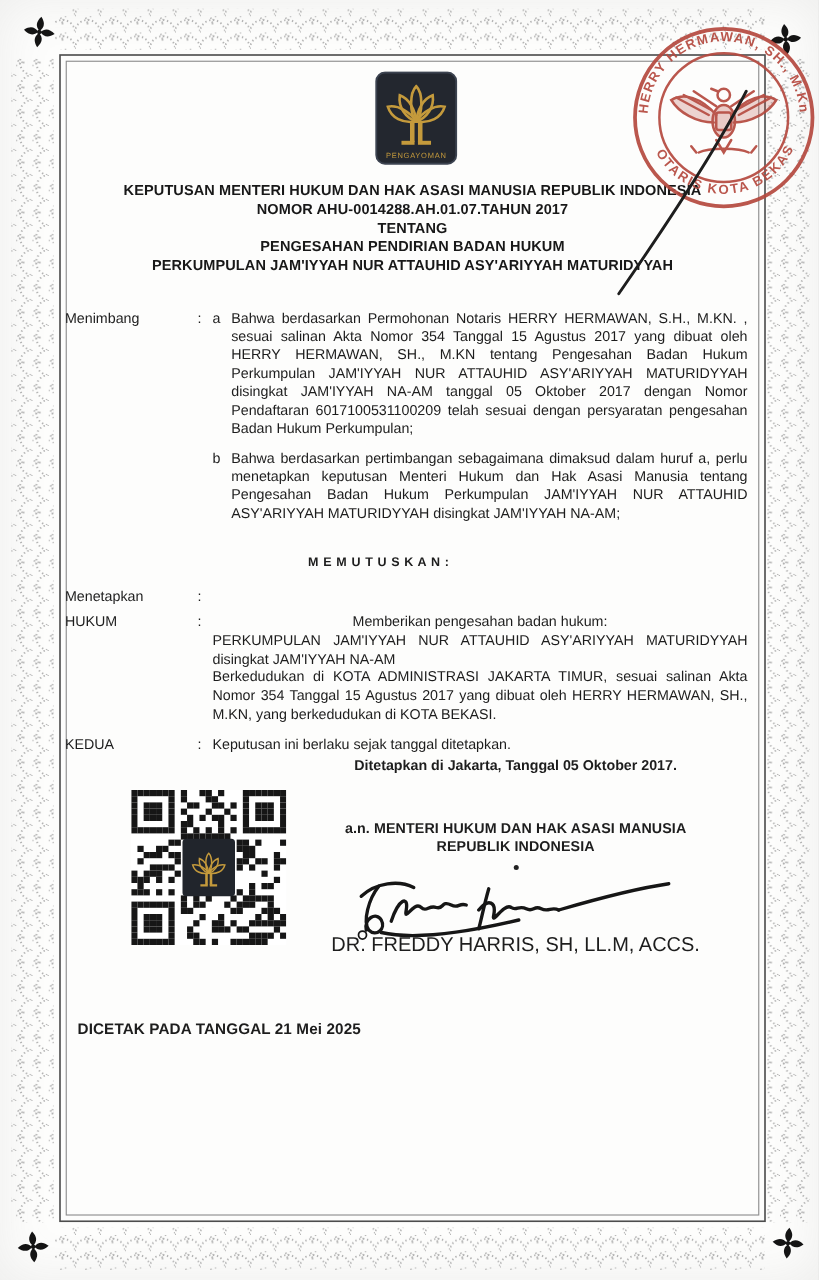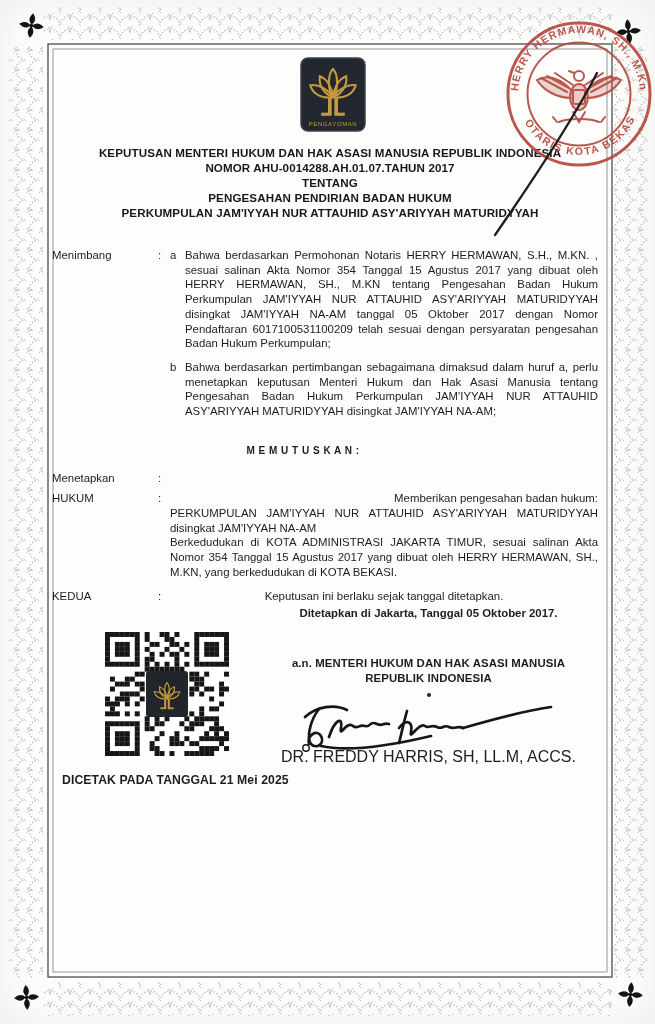--- a/index.html
+++ b/index.html
@@ -35,37 +35,37 @@
   .mt8{margin-top:9px}
   .decision-heading{
     font-weight:bold;font-size:10px;text-align:center;
     margin:25px 0 0 0;transform:translateX(-22px);letter-spacing:.5px;
   }
   .mt-menetapkan{margin-top:13px}
   .mt-kesatu{margin-top:5px}
   .mt-kedua{margin-top:10px}
 
   
-  .signoff{left:276px;top:606px;width:305px;z-index:2;font-size:11.4px;line-height:15px;text-align:center;}
+  .signoff{left:260px;top:606px;width:305px;z-index:2;font-size:11.4px;line-height:15px;text-align:center;}
   .place-date{font-weight:bold;text-align:center}
   .an-lines{margin-top:35px;font-weight:bold;letter-spacing:.1px}
   .sig-dot{display:inline-block;width:4px;height:4px;border-radius:50%;background:#222;margin-top:4px}
   .signature-svg{margin:-4px auto 0 auto}
   .signer-name{font-weight:normal;font-size:16px;margin-top:-6px}
 
   
   .qr-wrap{left:105px;top:632px;width:124px;height:124px;z-index:2;background:#fff}
   .qr-logo{
     position:absolute;left:50%;top:50%;transform:translate(-50%,-50%);
     width:42px;height:46px;background:#21252c;border-radius:3px;
     display:flex;align-items:center;justify-content:center;
   }
 
   
-  .printed-line{left:62px;top:773px;z-index:2;font-weight:bold;font-size:12.2px;letter-spacing:.1px}
+  .printed-line{left:62px;top:816px;z-index:2;font-weight:bold;font-size:12.2px;letter-spacing:.1px}
 
   
   .notary-stamp{left:503px;top:18px;z-index:4;opacity:.92}
   .pen-line{left:470px;top:55px;z-index:5}
 </style>
 </head>
 <body>
 
 <div class="page">
 
@@ -154,30 +154,30 @@
     <div class="row mt-menetapkan">
       <div class="c-label">Menetapkan</div>
       <div class="c-colon">:</div>
       <div class="c-text"></div>
     </div>
 
     <div class="row mt-kesatu">
       <div class="c-label">HUKUM</div>
       <div class="c-colon">:</div>
       <div class="c-text">
-        <div style="text-align:right">Memberikan pengesahan badan hukum:</div>
+        <div style="text-align:center">Memberikan pengesahan badan hukum:</div>
         <div>PERKUMPULAN JAM'IYYAH NUR ATTAUHID ASY'ARIYYAH MATURIDYYAH disingkat JAM'IYYAH NA-AM</div>
         <div>Berkedudukan di KOTA ADMINISTRASI JAKARTA TIMUR, sesuai salinan Akta Nomor 354 Tanggal 15 Agustus 2017 yang dibuat oleh HERRY HERMAWAN, SH., M.KN, yang berkedudukan di KOTA BEKASI.</div>
       </div>
     </div>
 
     <div class="row mt-kedua">
       <div class="c-label">KEDUA</div>
       <div class="c-colon">:</div>
-      <div class="c-text" style="text-align:center">Keputusan ini berlaku sejak tanggal ditetapkan.</div>
+      <div class="c-text" style="text-align:left">Keputusan ini berlaku sejak tanggal ditetapkan.</div>
     </div>
   </div>
 
   <div class="abs signoff">
     <div class="place-date">Ditetapkan di Jakarta, Tanggal 05 Oktober 2017.</div>
     <div class="an-lines">
       <div>a.n. MENTERI HUKUM DAN HAK ASASI MANUSIA</div>
       <div>REPUBLIK INDONESIA</div>
     </div>
     <div><span class="sig-dot"></span></div>

